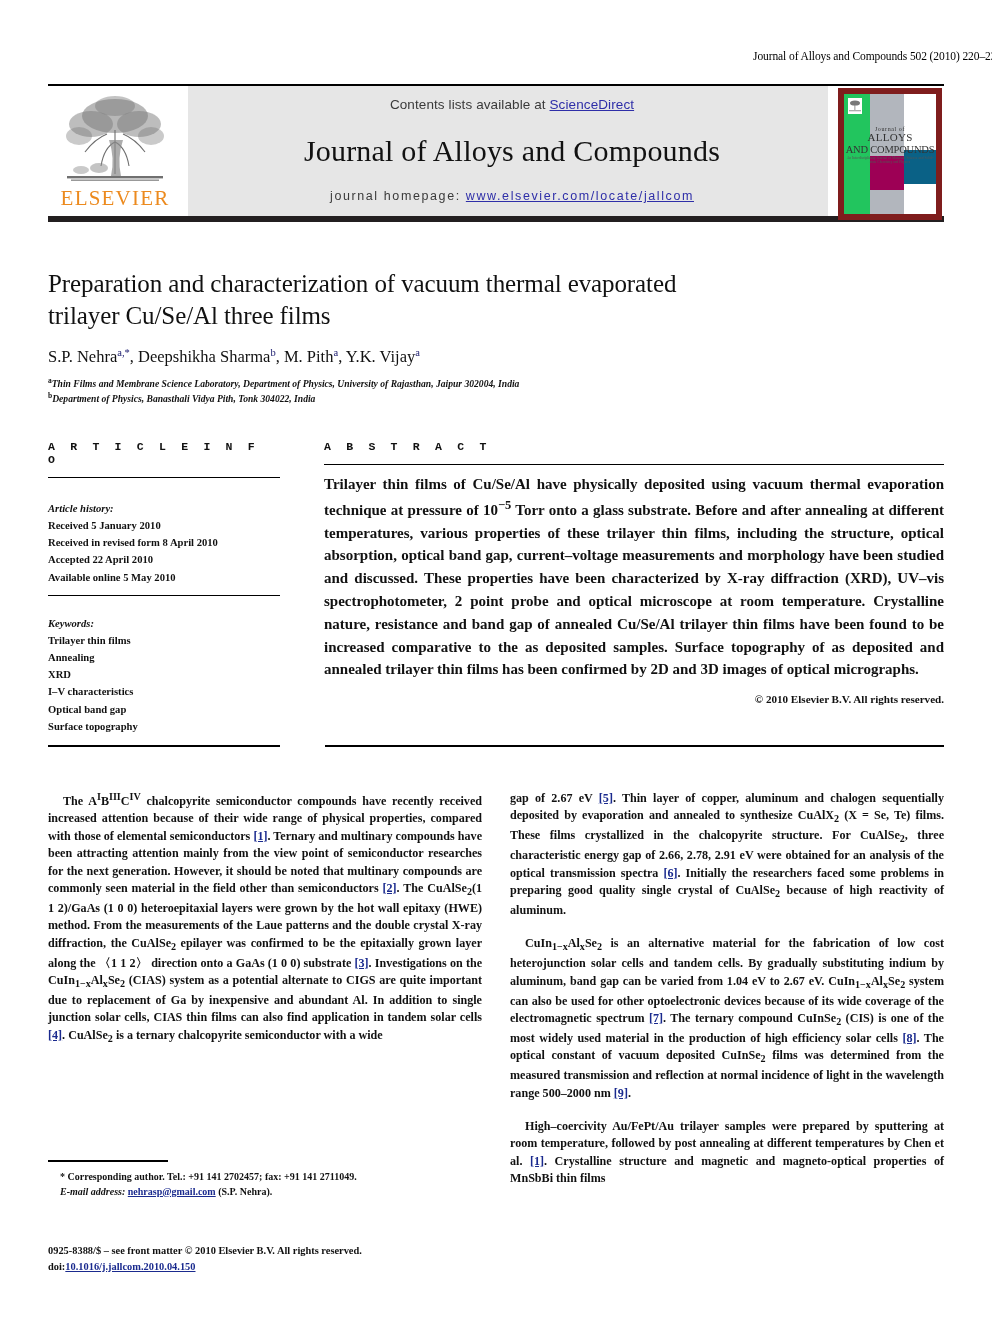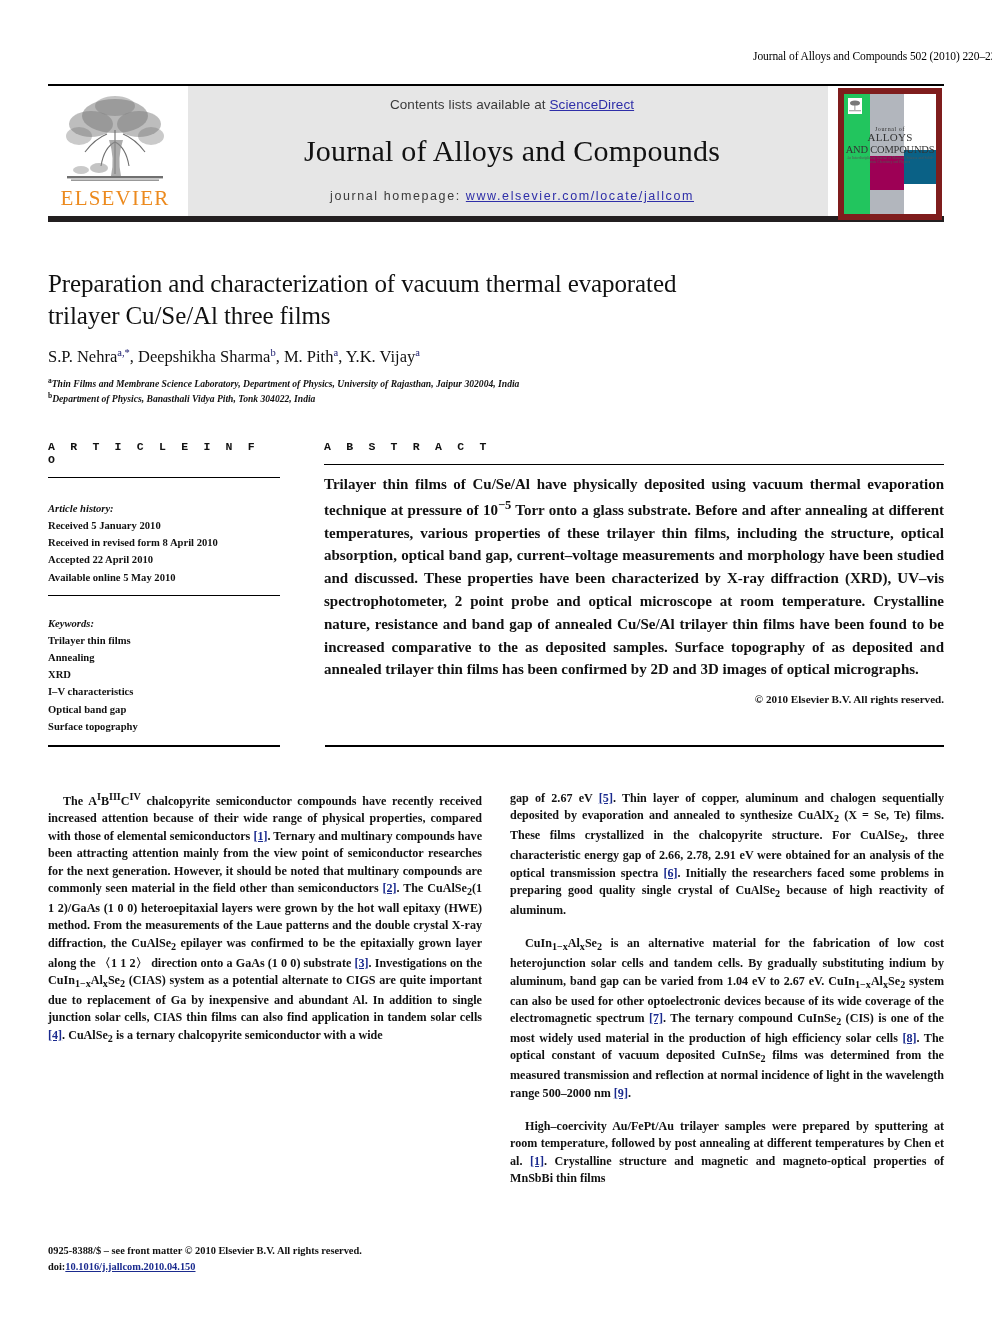--- a/index.html
+++ b/index.html
@@ -414,19 +414,26 @@
     <div class="bgap"></div>
 
     <div class="bcol">
       <p class="para" style="text-indent:0;"><span>gap of 2.67 eV </span><a class="ref" href="#">[5]</a><span>. Thin layer of copper, aluminum and chalogen sequentially deposited by evaporation and annealed to synthesize CuAlX</span><sub>2</sub><span> (X = Se, Te) films. These films crystallized in the chalcopyrite structure. For CuAlSe</span><sub>2</sub><span>, three characteristic energy gap of 2.66, 2.78, 2.91 eV were obtained for an analysis of the optical transmission spectra </span><a class="ref" href="#">[6]</a><span>. Initially the researchers faced some problems in preparing good quality single crystal of CuAlSe</span><sub>2</sub><span> because of high reactivity of aluminum.</span></p>
       <p class="para"><span>CuIn</span><sub>1−x</sub><span>Al</span><sub>x</sub><span>Se</span><sub>2</sub><span> is an alternative material for the fabrication of low cost heterojunction solar cells and tandem cells. By gradually substituting indium by aluminum, band gap can be varied from 1.04 eV to 2.67 eV. CuIn</span><sub>1−x</sub><span>Al</span><sub>x</sub><span>Se</span><sub>2</sub><span> system can also be used for other optoelectronic devices because of its wide coverage of the electromagnetic spectrum </span><a class="ref" href="#">[7]</a><span>. The ternary compound CuInSe</span><sub>2</sub><span> (CIS) is one of the most widely used material in the production of high efficiency solar cells </span><a class="ref" href="#">[8]</a><span>. The optical constant of vacuum deposited CuInSe</span><sub>2</sub><span> films was determined from the measured transmission and reflection at normal incidence of light in the wavelength range 500–2000 nm </span><a class="ref" href="#">[9]</a><span>.</span></p>
       <p class="para"><span>High–coercivity Au/FePt/Au trilayer samples were prepared by sputtering at room temperature, followed by post annealing at different temperatures by Chen et al. </span><a class="ref" href="#">[1]</a><span>. Crystalline structure and magnetic and magneto-optical properties of MnSbBi thin films</span></p>
     </div>
 
   </div>
 
+  <div class="footnote">
+    <div class="fn-rule"></div>
+    <div class="fn-text">
+      <span class="indent">* Corresponding author. Tel.: +91 141 2702457; fax: +91 141 2711049.</span>
+      <span class="indent"><span class="fn-italic">E-mail address:</span> <a class="fn-mail" href="#">nehrasp@gmail.com</a><span> (S.P. Nehra).</span></span>
+    </div>
+  </div>
 
   <div class="imprint">
     <div>0925-8388/$ – see front matter © 2010 Elsevier B.V. All rights reserved.</div>
     <div><span>doi:</span><a class="doi-link" href="#">10.1016/j.jallcom.2010.04.150</a></div>
   </div>
 
 </div>
 
 </body></html>

